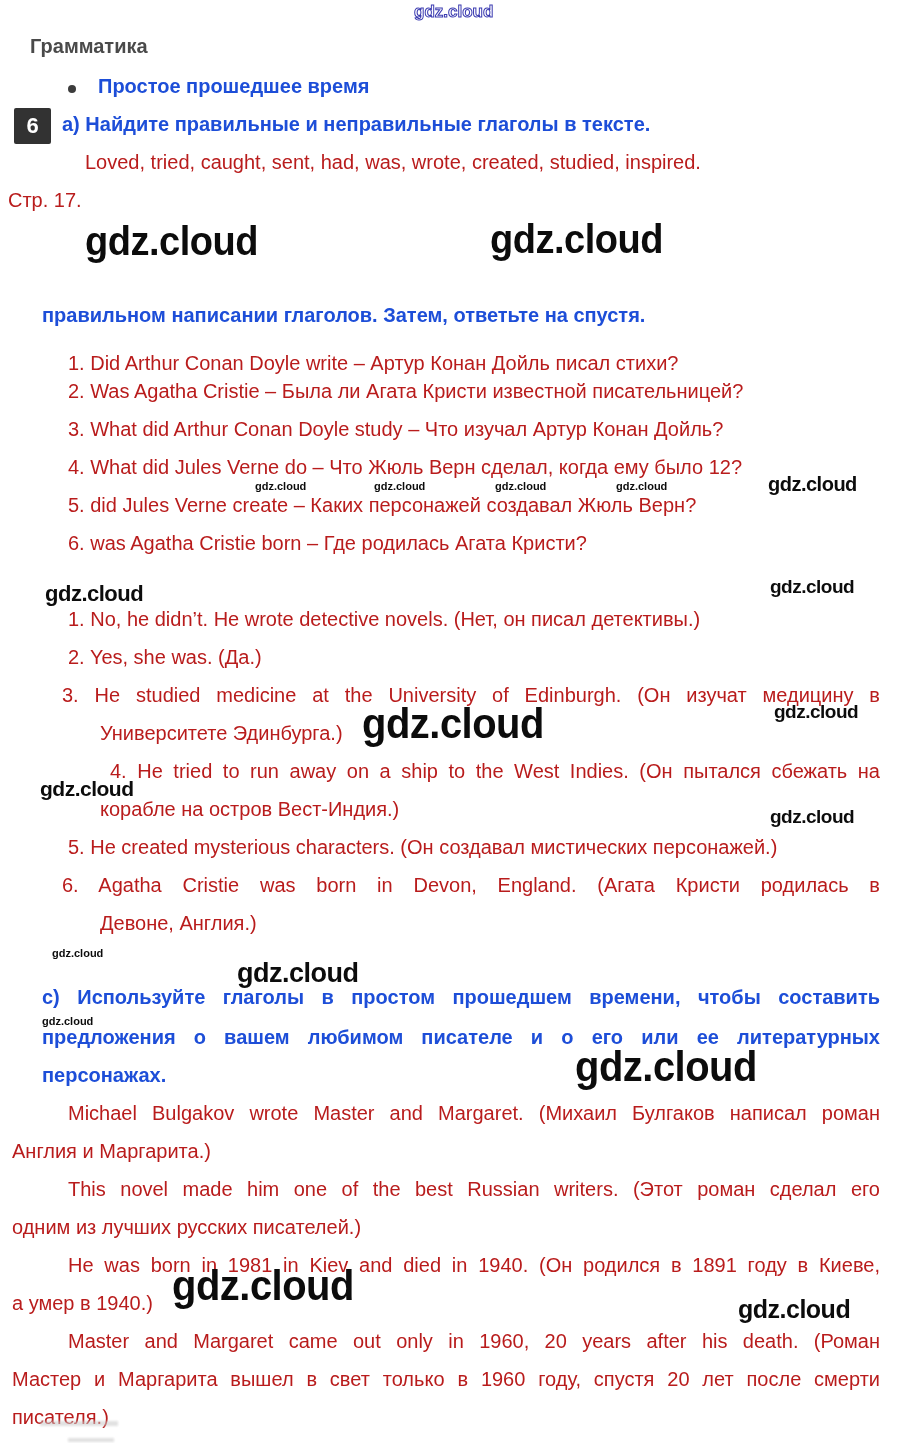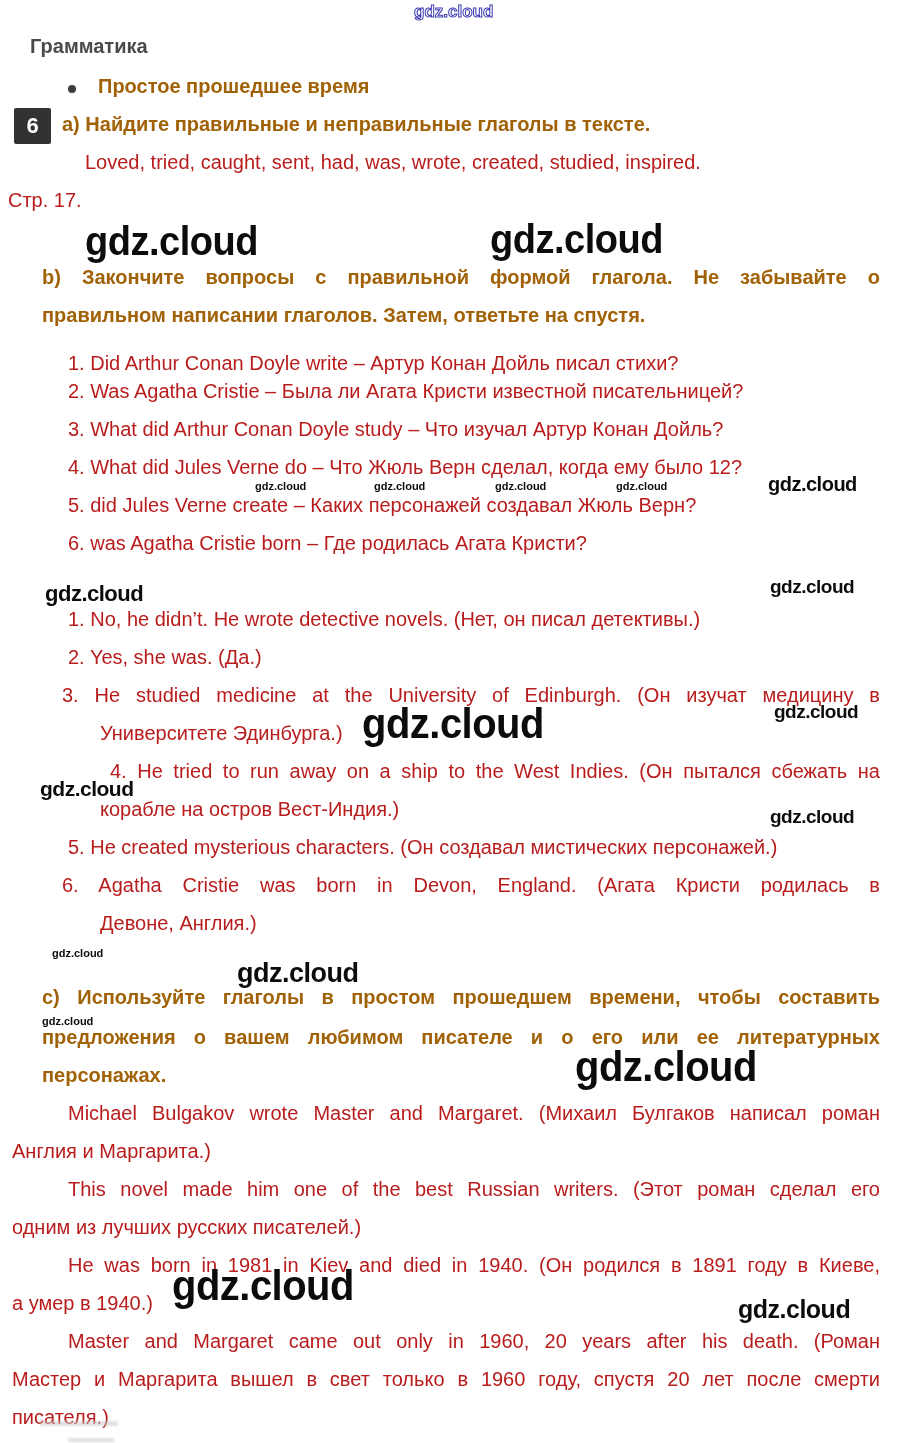--- a/index.html
+++ b/index.html
@@ -10,21 +10,21 @@
     font-family:"Liberation Sans","DejaVu Sans",sans-serif;
     overflow:hidden;
   }
   .ln{
     position:absolute;
     font-size:20px;
     line-height:25px;
     color:#b91c1c;
     white-space:nowrap;
   }
-  .bold{font-weight:bold;color:#a16207;}
+  .bold{font-weight:bold;color:#1d4ed8;}
   .darker{color:#4a4a4a;}
   .just{
     white-space:normal;
     right:26px;
     text-align:justify;
     text-align-last:justify;
   }
   .badge{
     position:absolute;left:14px;top:108px;
     width:37px;height:36px;
@@ -78,21 +78,20 @@
   <div class="ln bold" style="left:98px;top:74px;">Простое прошедшее время</div>
 
   <div class="badge">6</div>
   <div class="ln bold" style="left:62px;top:112px;">a) Найдите правильные и неправильные глаголы в тексте.</div>
   <div class="ln" style="left:85px;top:150px;">Loved, tried, caught, sent, had, was, wrote, created, studied, inspired.</div>
   <div class="ln" style="left:8px;top:188px;">Стр. 17.</div>
 
   <div class="wm wm-big" style="left:85px;top:220px;">gdz.cloud</div>
   <div class="wm wm-big" style="left:490px;top:218px;">gdz.cloud</div>
 
-  <div class="ln bold just" style="left:42px;top:265px;">b) Закончите вопросы с правильной формой глагола. Не забывайте о</div>
   <div class="ln bold" style="left:42px;top:303px;">правильном написании глаголов. Затем, ответьте на спустя.</div>
 
   <div class="ln" style="left:68px;top:351px;">1. Did Arthur Conan Doyle write – Артур Конан Дойль писал стихи?</div>
   <div class="ln" style="left:68px;top:379px;">2. Was Agatha Cristie – Была ли Агата Кристи известной писательницей?</div>
   <div class="ln" style="left:68px;top:417px;">3. What did Arthur Conan Doyle study – Что изучал Артур Конан Дойль?</div>
   <div class="ln" style="left:68px;top:455px;">4. What did Jules Verne do – Что Жюль Верн сделал, когда ему было 12?</div>
 
   <div class="wm wm-tiny" style="left:255px;top:480px;">gdz.cloud</div>
   <div class="wm wm-tiny" style="left:374px;top:480px;">gdz.cloud</div>
   <div class="wm wm-tiny" style="left:495px;top:480px;">gdz.cloud</div>

